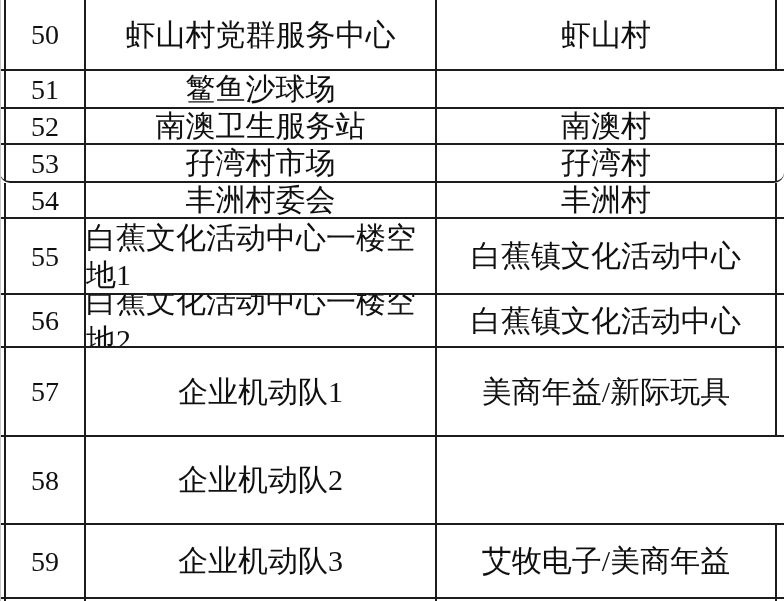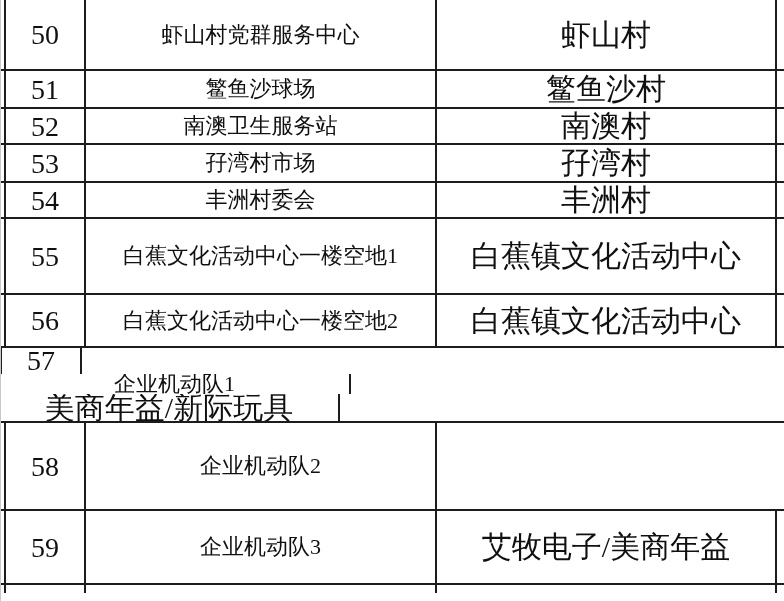--- a/index.html
+++ b/index.html
@@ -40,21 +40,21 @@
   .m-r{flex:1;}
   .c1{
     width:82px;
     border-left:2px solid var(--border);
     border-right:2px solid var(--border);
     font-size:28px;
   }
   .c2{
     width:351px;
     border-right:2px solid var(--border);
-    font-size:22px;
+    font-size:30px;
   }
   .c3{
     width:340px;
     border-right:2px solid var(--border);
     font-size:30px;
   }
 </style>
 </head>
 <body>
 
@@ -64,31 +64,30 @@
         <div class="cell m-l"></div>
         <div class="cell c1">50</div>
         <div class="cell c2">虾山村党群服务中心</div>
         <div class="cell c3">虾山村</div>
         <div class="cell m-r"></div>
       </div>
       <div class="row" style="height: 38px;">
         <div class="cell m-l"></div>
         <div class="cell c1">51</div>
         <div class="cell c2">鳘鱼沙球场</div>
-        <div class="cell c3">鳘鱼沙村</div>
         <div class="cell m-r"></div>
       </div>
       <div class="row" style="height: 36px;">
         <div class="cell m-l"></div>
         <div class="cell c1">52</div>
         <div class="cell c2">南澳卫生服务站</div>
         <div class="cell c3">南澳村</div>
         <div class="cell m-r"></div>
       </div>
-      <div class="row" style="height: 38px;">
+      <div class="row" style="height: 38px; border-radius: 10px;">
         <div class="cell m-l"></div>
         <div class="cell c1">53</div>
         <div class="cell c2">孖湾村市场</div>
         <div class="cell c3">孖湾村</div>
         <div class="cell m-r"></div>
       </div>
       <div class="row" style="height: 36px;">
         <div class="cell m-l"></div>
         <div class="cell c1">54</div>
         <div class="cell c2">丰洲村委会</div>
@@ -102,21 +101,21 @@
         <div class="cell c3">白蕉镇文化活动中心</div>
         <div class="cell m-r"></div>
       </div>
       <div class="row" style="height: 53px;">
         <div class="cell m-l"></div>
         <div class="cell c1">56</div>
         <div class="cell c2">白蕉文化活动中心一楼空地2</div>
         <div class="cell c3">白蕉镇文化活动中心</div>
         <div class="cell m-r"></div>
       </div>
-      <div class="row" style="height: 75px; flex-direction: column;">
+      <div class="row" style="height: 89px;">
         <div class="cell m-l"></div>
         <div class="cell c1">57</div>
         <div class="cell c2">企业机动队1</div>
         <div class="cell c3">美商年益/新际玩具</div>
         <div class="cell m-r"></div>
       </div>
       <div class="row" style="height: 88px;">
         <div class="cell m-l"></div>
         <div class="cell c1">58</div>
         <div class="cell c2">企业机动队2</div>

